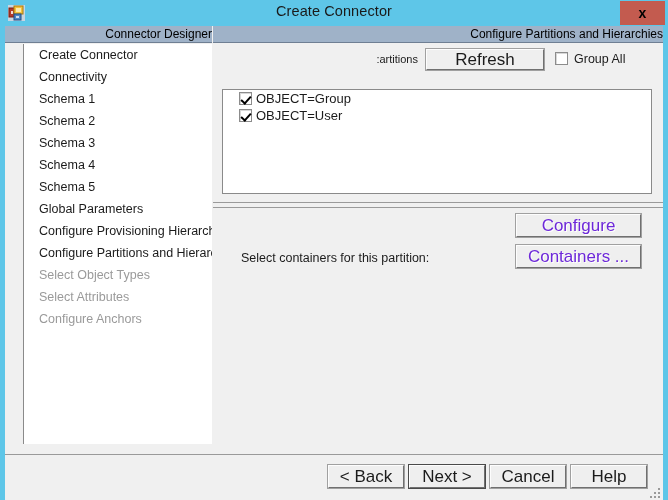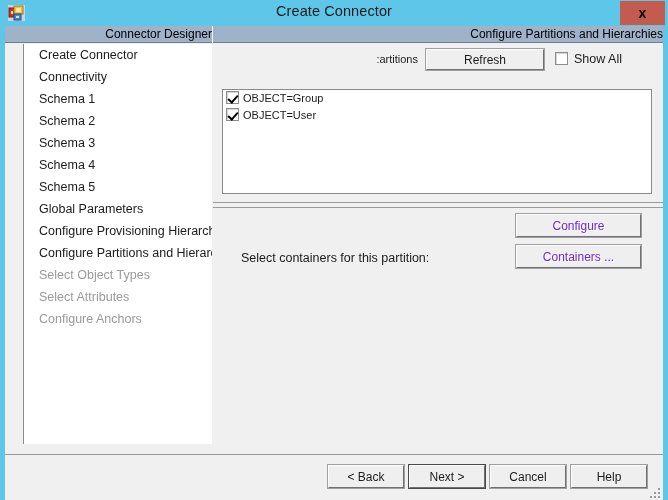--- a/index.html
+++ b/index.html
@@ -150,21 +150,21 @@
     width: 195px;
     text-align: right;
     font-size: 11px;
     color: #1b1b1b;
     white-space: nowrap;
     overflow: hidden;
     direction: rtl;
   }
   .btn {
     font-family: "Liberation Sans", sans-serif;
-    font-size: 12px;
+    font-size: 17px;
     color: #1b1b1b;
     background: #efefef;
     border-top: 1px solid #fdfdfd;
     border-left: 1px solid #fdfdfd;
     border-right: 1px solid #707070;
     border-bottom: 1px solid #707070;
     outline: 1px solid #a0a0a0;
     outline-offset: 0px;
     box-sizing: border-box;
     text-align: center;
@@ -220,22 +220,22 @@
     left: 9px; top: 45px;
     width: 430px; height: 105px;
     background: #ffffff;
     border: 1px solid #8a8a8a;
     box-sizing: border-box;
     overflow: hidden;
   }
   .list-row {
     height: 17px;
     line-height: 17px;
-    padding-left: 3px;
-    font-size: 11px;
+    padding-left: 16px;
+    font-size: 13px;
     color: #1b1b1b;
     white-space: nowrap;
     cursor: pointer;
   }
   .list-row .cb { vertical-align: -2px; margin-right: 4px; }
 
   
   .splitter {
     position: absolute;
     left: 0; top: 158px;
@@ -379,21 +379,21 @@
       <div class="pane-header">Configure Partitions and Hierarchies</div>
 
       <div class="right-body">
 
         <div class="top-sub">
           <div class="partitions-label">artitions:</div>
 
           <button class="btn refresh-btn">Refresh</button>
 
           <div class="showall-wrap">
-            <span class="cb"></span><span class="showall-label">Show All</span>
+            <span class="cb"></span><span class="showall-label">Group All</span>
           </div>
 
           <div class="listbox">
             <div class="list-row">
               <span class="cb checked"></span><span>OBJECT=Group</span>
             </div>
             <div class="list-row">
               <span class="cb checked"></span><span>OBJECT=User</span>
             </div>
           </div>

